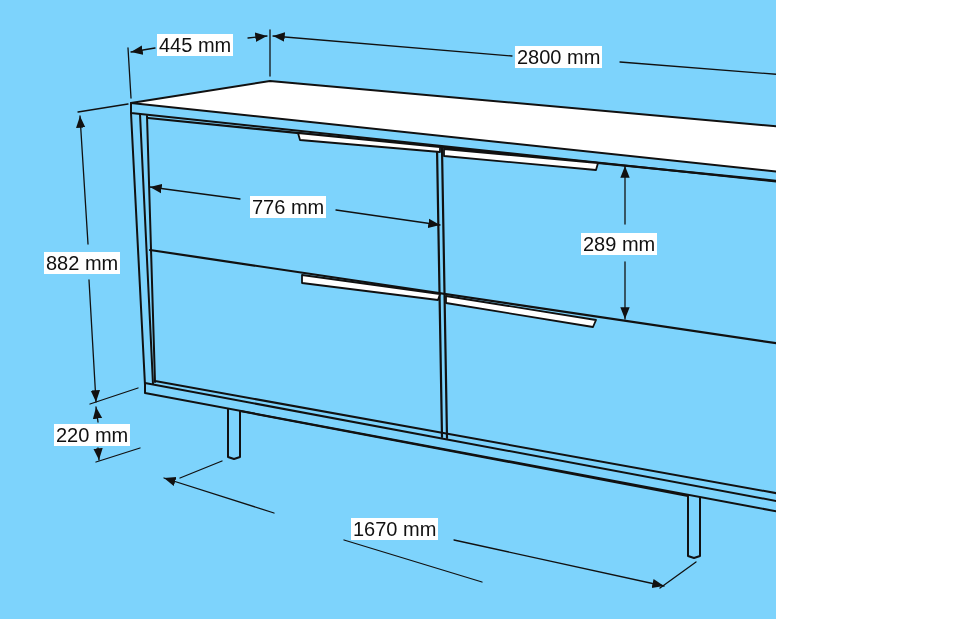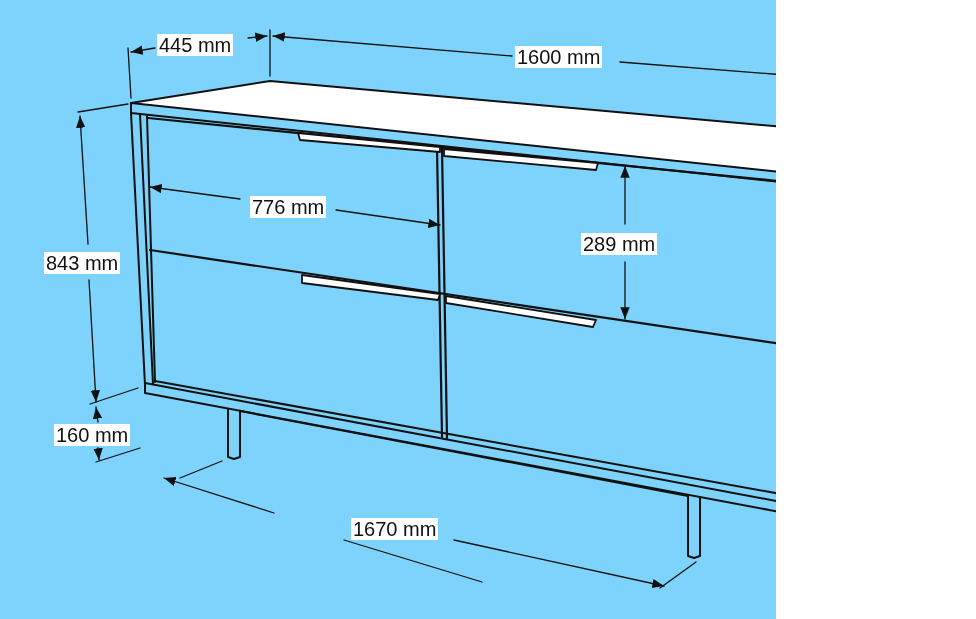--- a/index.html
+++ b/index.html
@@ -95,19 +95,19 @@
         <line x1="180" y1="478" x2="222" y2="461"></line>
         <line x1="660" y1="588" x2="696" y2="562"></line>
         <line x1="164" y1="478" x2="274" y2="513" marker-start="url(#arr)"></line>
         <line x1="344" y1="540" x2="482" y2="582"></line>
         <line x1="454" y1="540" x2="664" y2="586" marker-end="url(#arr)"></line>
       </g>
     </g>
   </svg>
 
   <div class="lbl" style="left:157px;top:34px;">445 mm</div>
-  <div class="lbl" style="left:515px;top:46px;">1600 mm</div>
-  <div class="lbl" style="left:44px;top:252px;">843 mm</div>
-  <div class="lbl" style="left:54px;top:424px;">160 mm</div>
+  <div class="lbl" style="left:515px;top:46px;">2800 mm</div>
+  <div class="lbl" style="left:44px;top:252px;">882 mm</div>
+  <div class="lbl" style="left:54px;top:424px;">220 mm</div>
   <div class="lbl" style="left:250px;top:196px;">776 mm</div>
   <div class="lbl" style="left:581px;top:233px;">289 mm</div>
   <div class="lbl" style="left:351px;top:518px;">1670 mm</div>
 </div>
 
 </body></html>

